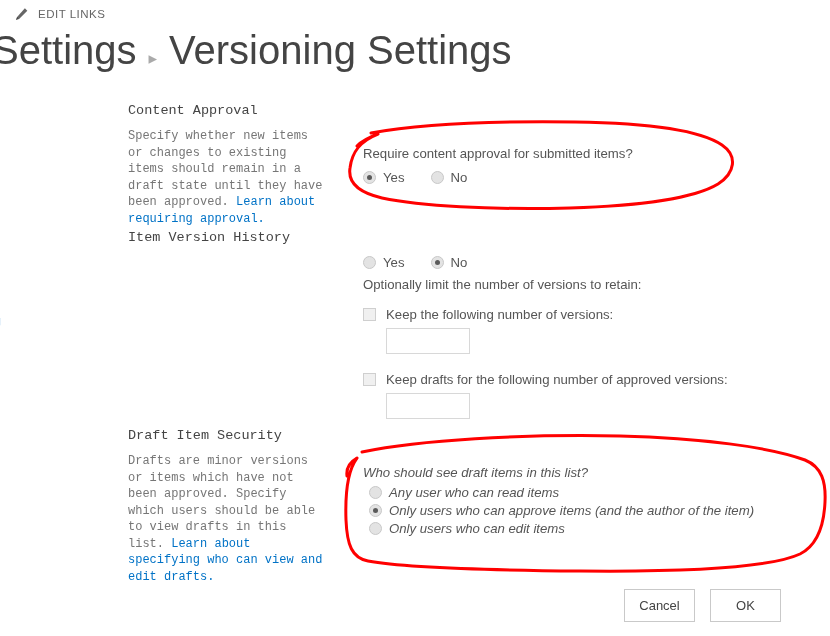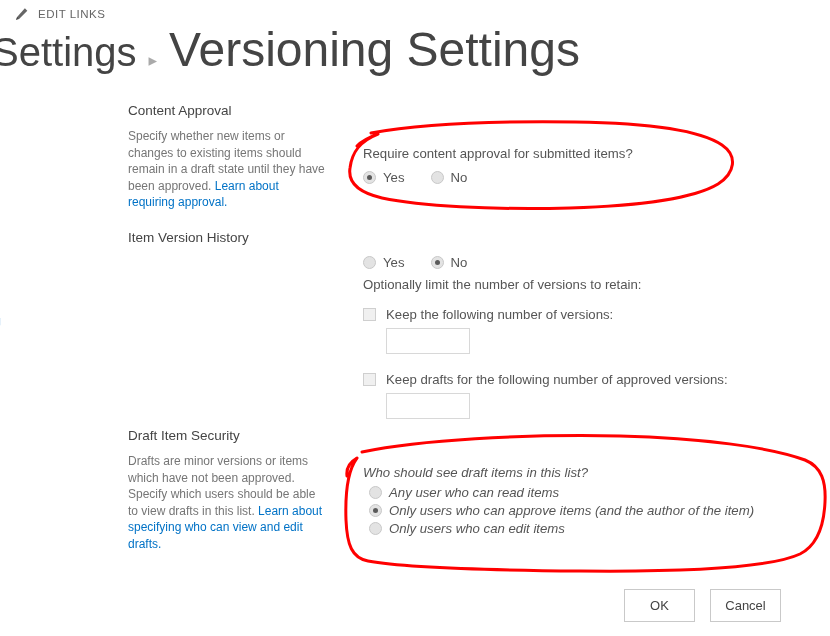--- a/index.html
+++ b/index.html
@@ -54,21 +54,21 @@
     color: #444444;
     line-height: 52px;
   }
   .title-sep {
     font-size: 17px;
     color: #aaaaaa;
     margin: 0 12px;
     line-height: 52px;
   }
   .title-sub {
-    font-size: 48px;
+    font-size: 40px;
     font-weight: 300;
     color: #444444;
     line-height: 52px;
   }
 
   
   .nav-fragment {
     position: absolute;
     left: -14px;
     top: 313px;
@@ -79,20 +79,21 @@
 
   
   .section {
     position: absolute;
     display: block;
   }
   .sec-left {
     position: absolute;
     left: 128px;
     width: 200px;
+    font-family: Liberation Mono, monospace;
   }
   .sec-right {
     position: absolute;
     left: 363px;
     width: 450px;
   }
   .sec-heading {
     font-size: 13.5px;
     color: #444444;
     margin: 0 0 9px 0;
@@ -307,22 +308,22 @@
       </label>
       <label class="radio-opt">
         <span class="radio"></span>
         <span class="opt-label">Only users who can edit items</span>
       </label>
     </div>
   </div>
 </div>
 
 <div class="button-bar">
+  <button class="btn">Cancel</button>
   <button class="btn">OK</button>
-  <button class="btn">Cancel</button>
 </div>
 
 <svg class="annotations" viewBox="0 0 830 636">
 
   <path fill="none" stroke="#FF0000" stroke-width="3" stroke-linecap="round" stroke-linejoin="round" d="M371 133 C 420 124, 500 121, 575 122
            C 648 123, 700 130, 722 145
            C 738 156, 735 173, 718 184
            C 695 198, 640 206, 570 208
            C 490 210, 420 206, 382 198
            C 356 192, 348 181, 350 168

